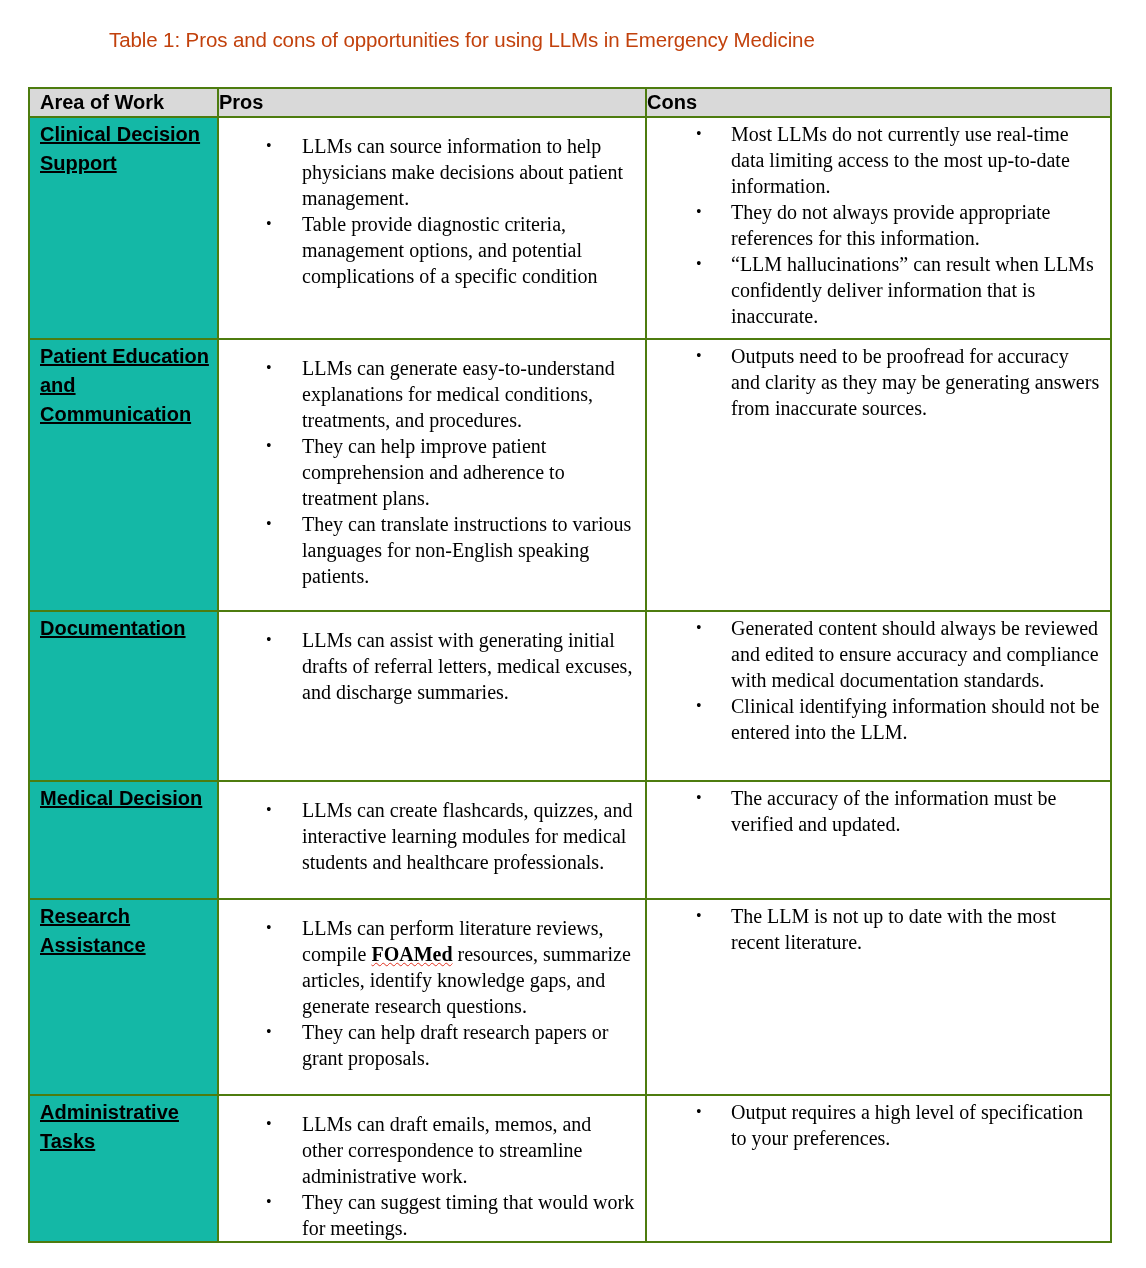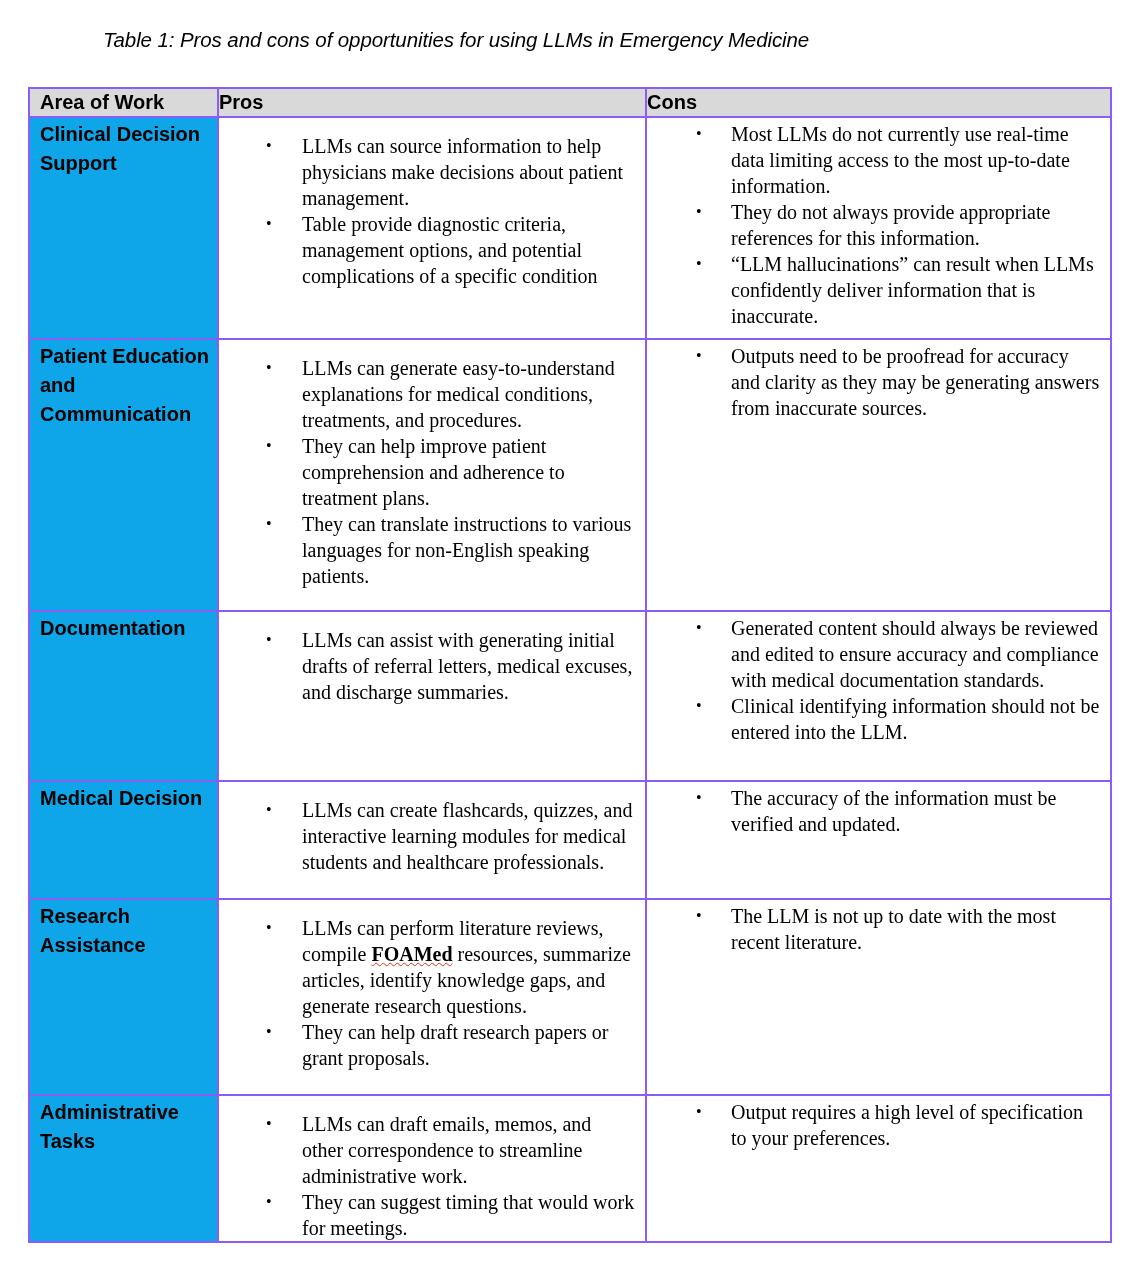--- a/index.html
+++ b/index.html
@@ -1,38 +1,38 @@
 <!DOCTYPE html>
 <html><head>
 <meta charset="utf-8">
 <style>
   html, body { margin: 0; padding: 0; background: #ffffff; }
   body { width: 1146px; height: 1268px; position: relative; overflow: hidden; }
   .caption {
-    position: absolute; left: 103px; top: 28px;
-    font-family: "Liberation Sans", sans-serif; font-style: italic;
-    font-size: 20.5px; color: #000000; white-space: nowrap; letter-spacing: -0.1px;
+    position: absolute; left: 109px; top: 28px;
+    font-family: "Liberation Sans", sans-serif; 
+    font-size: 20.5px; color: #c2410c; white-space: nowrap; letter-spacing: -0.1px;
   }
   table.main {
     position: absolute; left: 28px; top: 87px;
     width: 1082px; border-collapse: collapse; table-layout: fixed;
   }
-  table.main td, table.main th { border: 2px solid #8b5cf6; padding: 0; vertical-align: top; margin-top: 7px; }
+  table.main td, table.main th { border: 2px solid #4d7c0f; padding: 0; vertical-align: top; margin-top: 7px; }
   col.c1 { width: 189px; }
   col.c2 { width: 428px; }
   col.c3 { width: 465px; }
   th {
     background: #d9d9d9; font-family: "Liberation Sans", sans-serif; font-weight: bold;
     font-size: 20px; height: 27px; line-height: 27px;
   }
   th.h-area { text-align: left; padding-left: 10px !important; }
   th.h-center { text-align: left; }
   td.area {
-    background: #0ea5e9; font-family: "Liberation Sans", sans-serif; font-weight: bold;
-    font-size: 20px; line-height: 29px; padding: 2px 6px 0 10px !important;
+    background: #14b8a6; font-family: "Liberation Sans", sans-serif; font-weight: bold;
+    font-size: 20px; line-height: 29px; padding: 2px 6px 0 10px !important; text-decoration: underline;
   }
   td.cell { font-family: "Liberation Serif", serif; font-size: 20px; line-height: 26px; color: #000; }
   ul { list-style: none; margin: 0; padding: 0; }
   li { position: relative; padding-left: 83px; padding-right: 8px; }
   li .bullet { position: absolute; left: 47px; top: 0; font-size: 16px; }
   td.pros ul { padding-top: 15px; }
   td.cons ul { padding-top: 3px; }
   td.cons li { padding-left: 84px; }
   td.cons li .bullet { left: 49px; }
   .spell { text-decoration: underline wavy #e0301e; text-decoration-thickness: 1px; font-weight: bold; }

